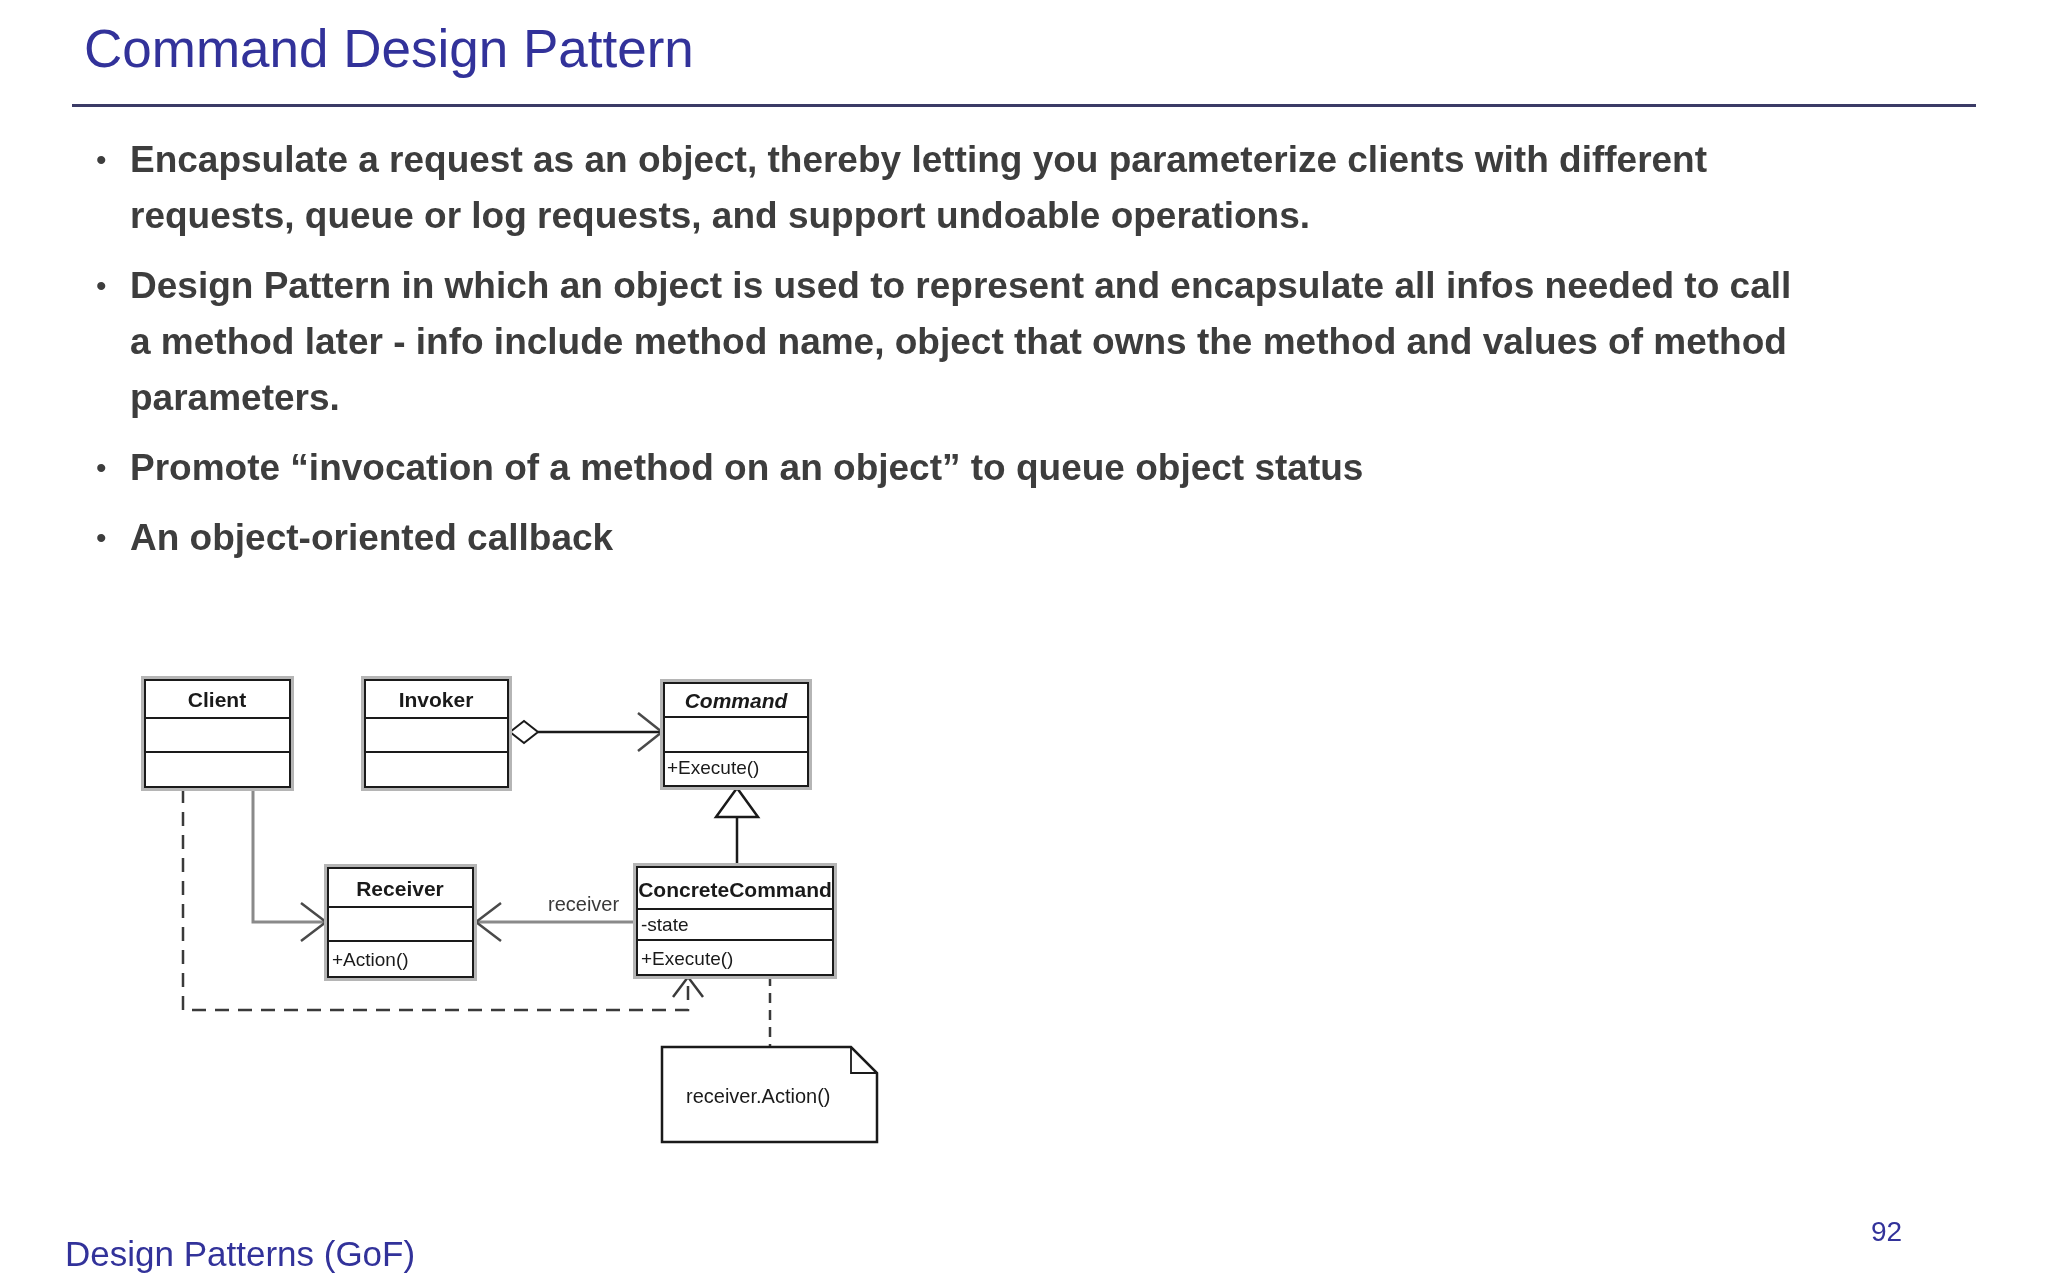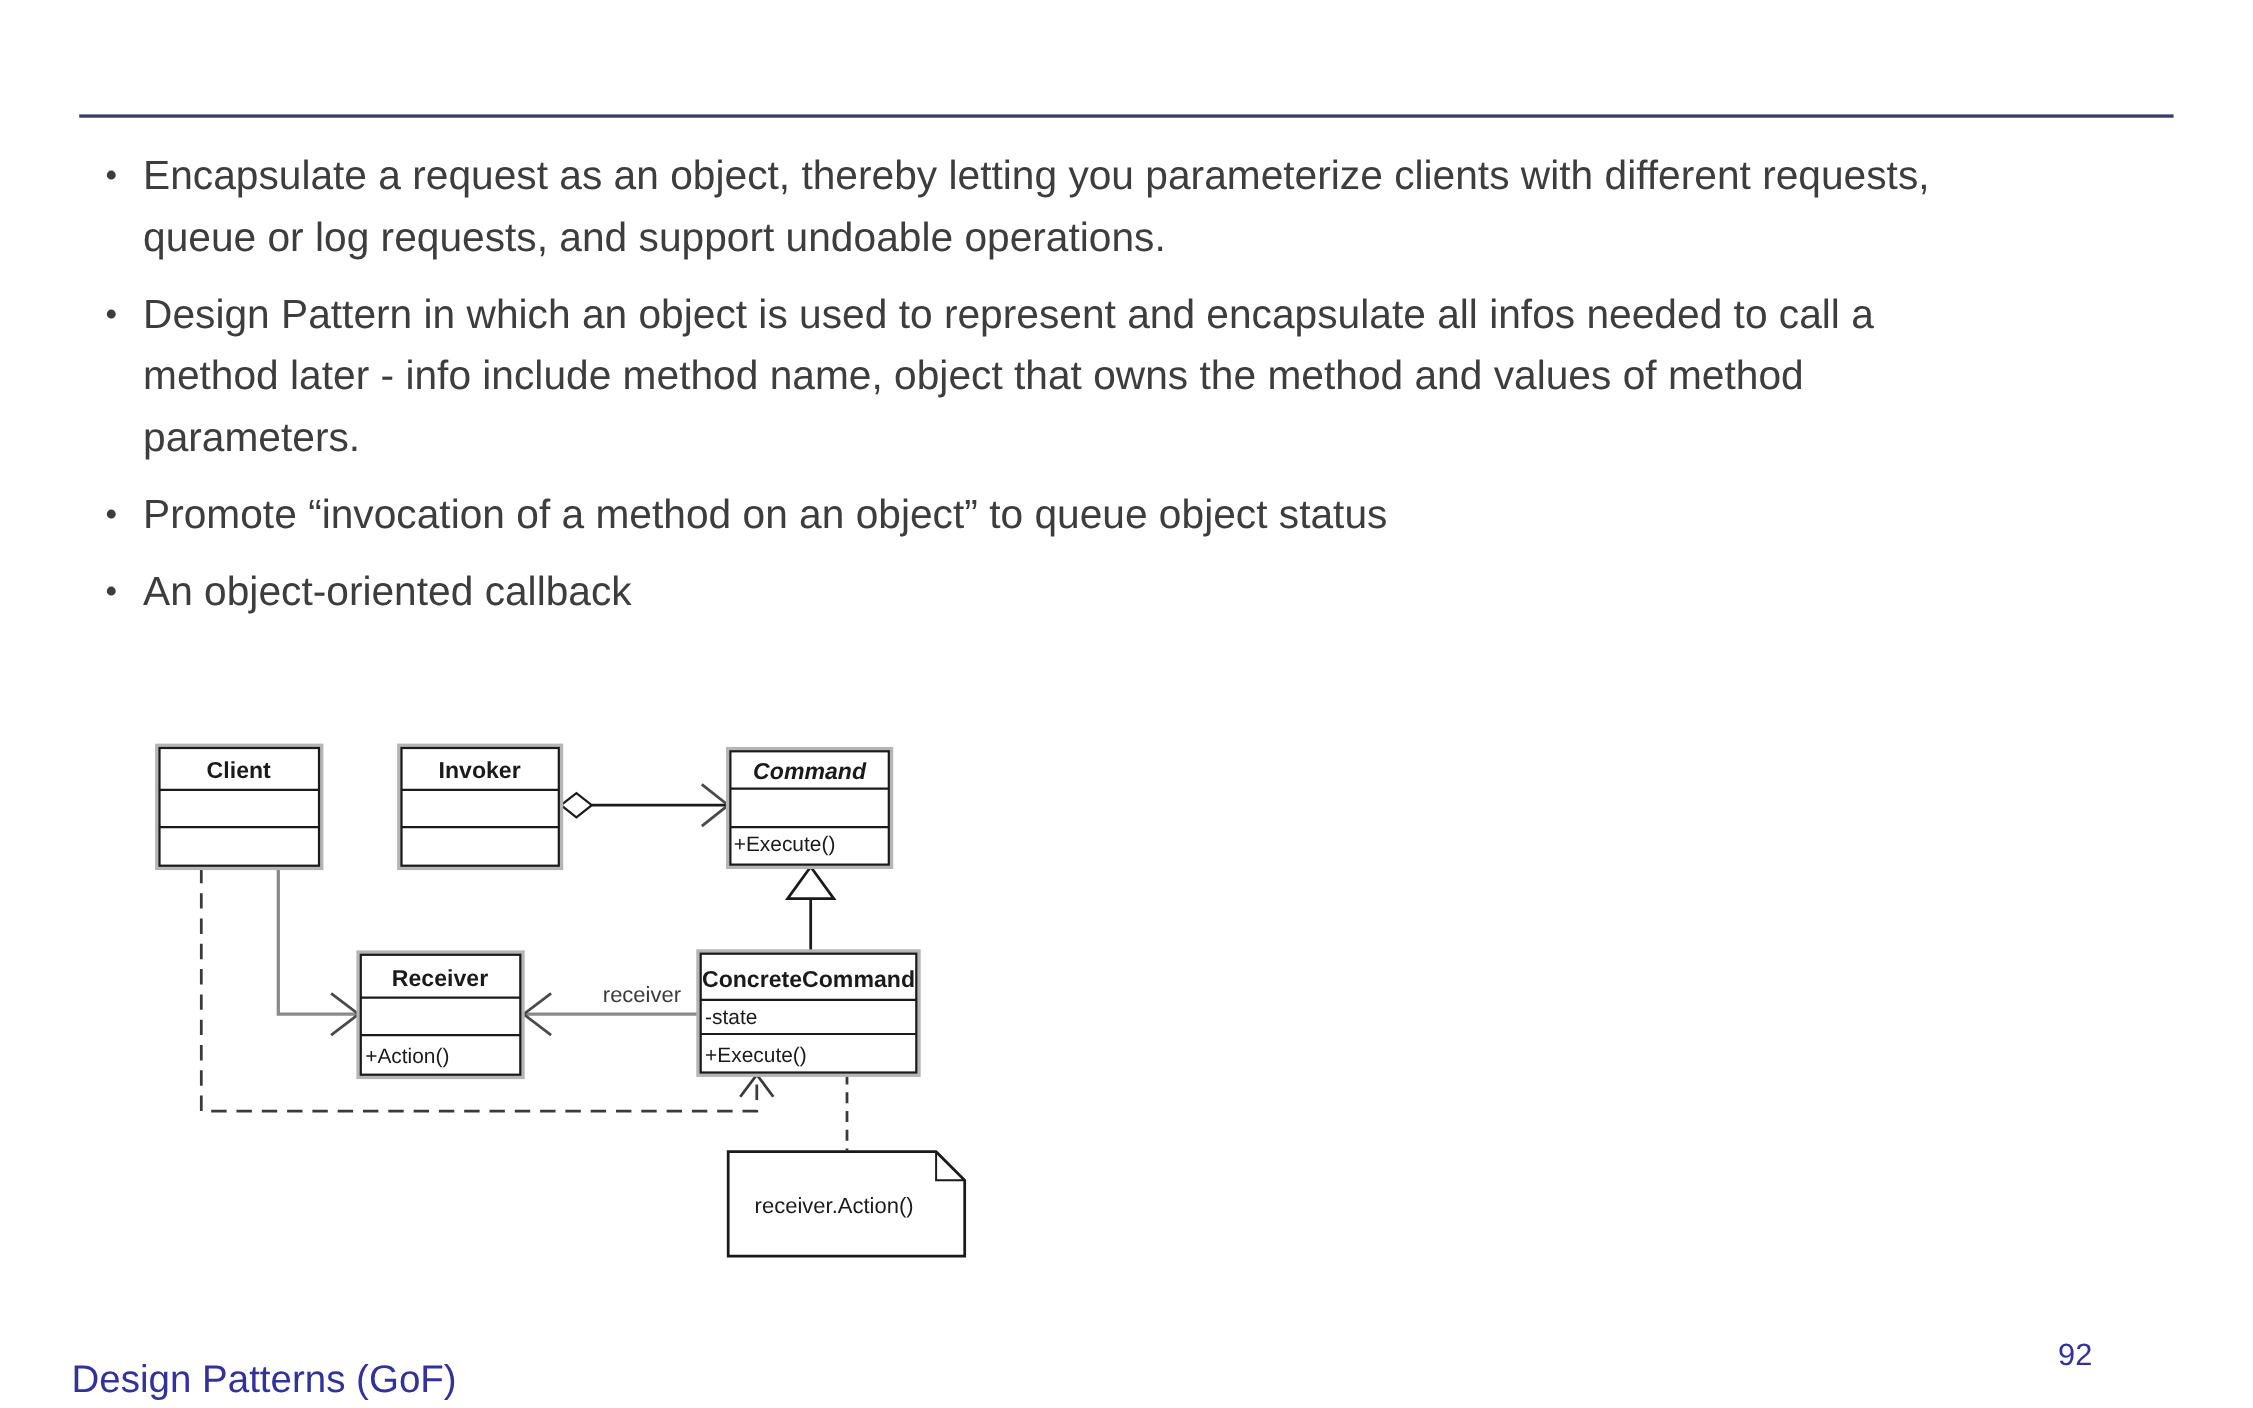--- a/index.html
+++ b/index.html
@@ -17,40 +17,41 @@
     background:#3b3b66;
   }
   .bullets{
     position:absolute;left:72px;top:132px;width:1780px;
     font-size:37px;line-height:56px;color:#3d3d3d;
   }
   .bullet-item{display:flex;margin-top:14px;}
   .bullet-item:first-child{margin-top:0;}
   .bullet-marker{width:58px;flex:0 0 58px;text-align:left;padding-left:24px;
     font-size:30px;box-sizing:border-box;}
-  .bullet-text{flex:1;max-width:1680px;}
+  .bullet-text{flex:1;max-width:1680px;font-weight:bold;}
   .diagram{position:absolute;left:0;top:0;}
   .footer-left{
     position:absolute;left:65px;top:1234px;font-size:35px;color:#32329A;
   }
   .page-number{
     position:absolute;left:1871px;top:1216px;font-size:28px;color:#32329A;
   }
   svg text{font-family:"Liberation Sans", sans-serif;}
   .cls-title{font-size:21px;font-weight:bold;fill:#1a1a1a;}
   .cls-title-italic{font-style:italic;}
   .cls-member{font-size:19px;fill:#1a1a1a;}
   .edge-label{font-size:20px;fill:#3a3a3a;}
   .note-text{font-size:20px;fill:#1a1a1a;}
 </style>
 </head>
 <body>
 
 <div class="slide">
 
+  <div class="title">Command Design Pattern</div>
   <div class="title-rule"></div>
 
   <div class="bullets">
     <div class="bullet-item">
       <span class="bullet-marker">•</span>
       <span class="bullet-text">Encapsulate a request as an object, thereby letting you parameterize clients with different requests, queue or log requests, and support undoable operations.</span>
     </div>
     <div class="bullet-item">
       <span class="bullet-marker">•</span>
       <span class="bullet-text">Design Pattern in which an object is used to represent and encapsulate all infos needed to call a method later - info include method name, object that owns the method and values of method parameters.</span>

